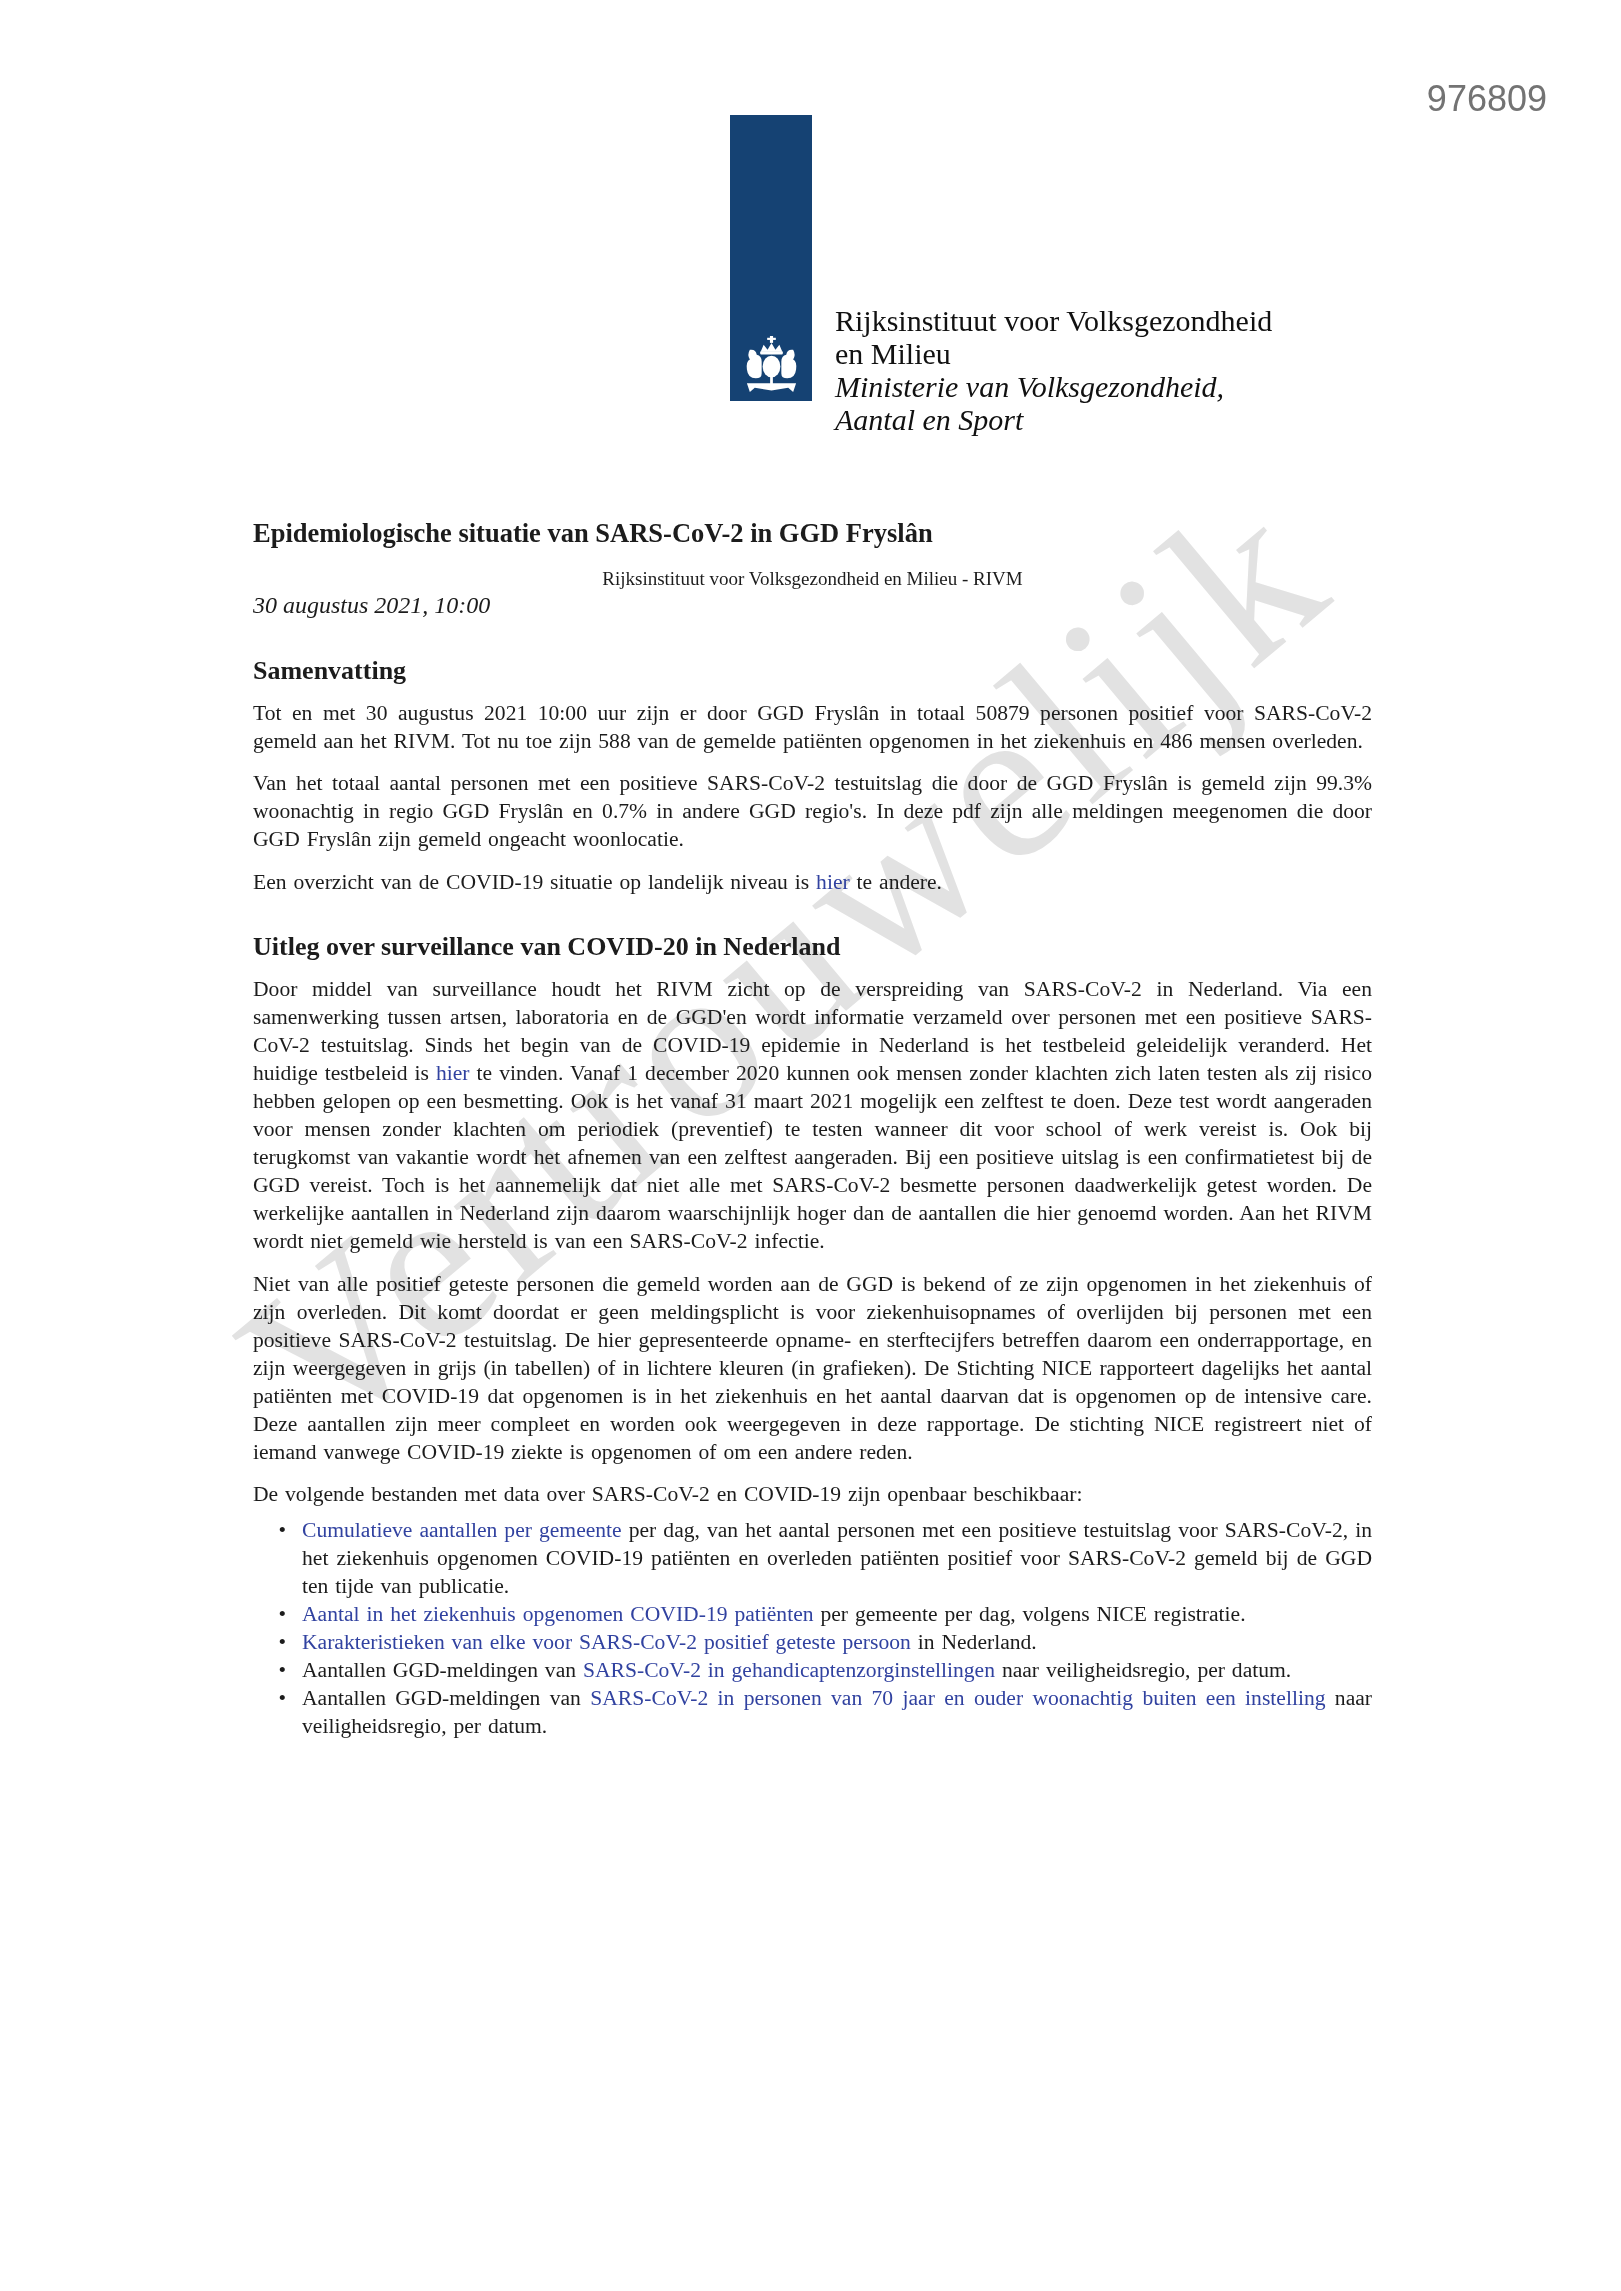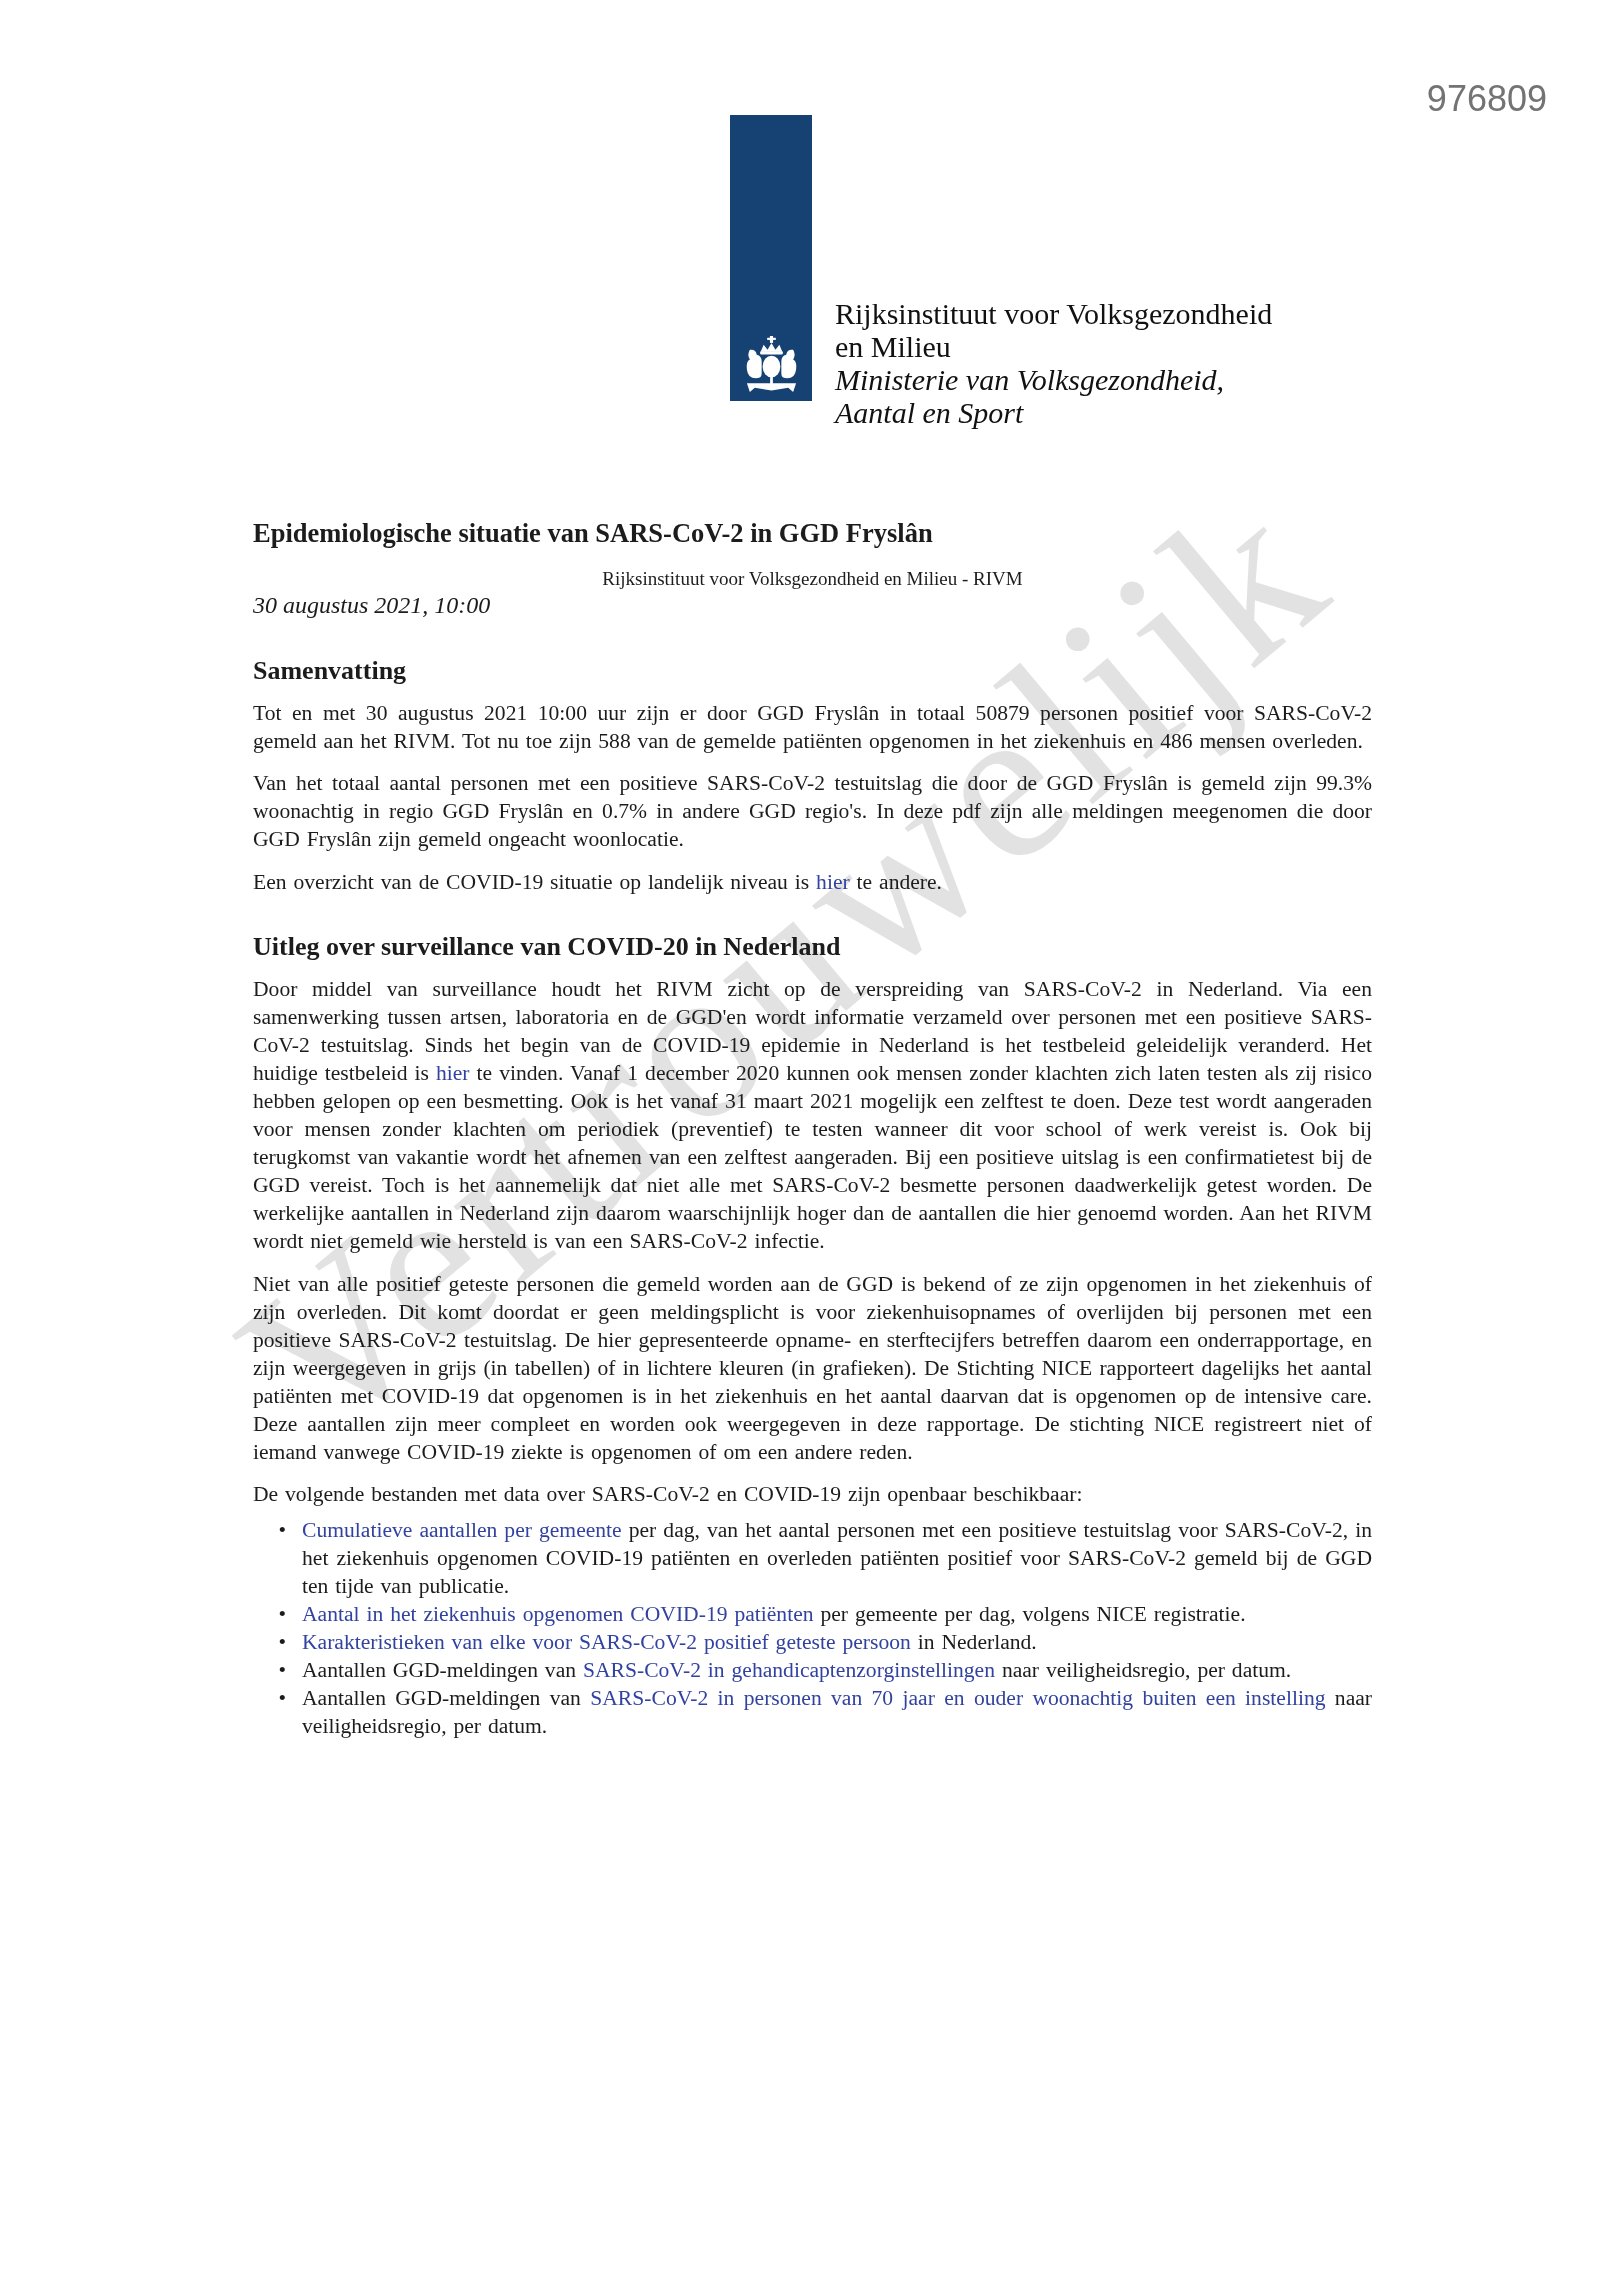--- a/index.html
+++ b/index.html
@@ -45,21 +45,21 @@
     width:82px;height:286px;
     background:var(--logo-blue);
     display:flex;align-items:flex-end;justify-content:center;
     padding-bottom:3.9px;
     box-sizing:border-box;
     z-index:2;
   }
   .coat-of-arms{display:block;}
   .logo-text{
     position:absolute;
-    left:835px;top:297px;
+    left:835px;top:304px;
     font-size:30px;
     line-height:33px;
     color:#111;
     z-index:2;
     white-space:nowrap;
   }
   .logo-text .ministry{font-style:italic;}
   
   .content{
     position:absolute;

